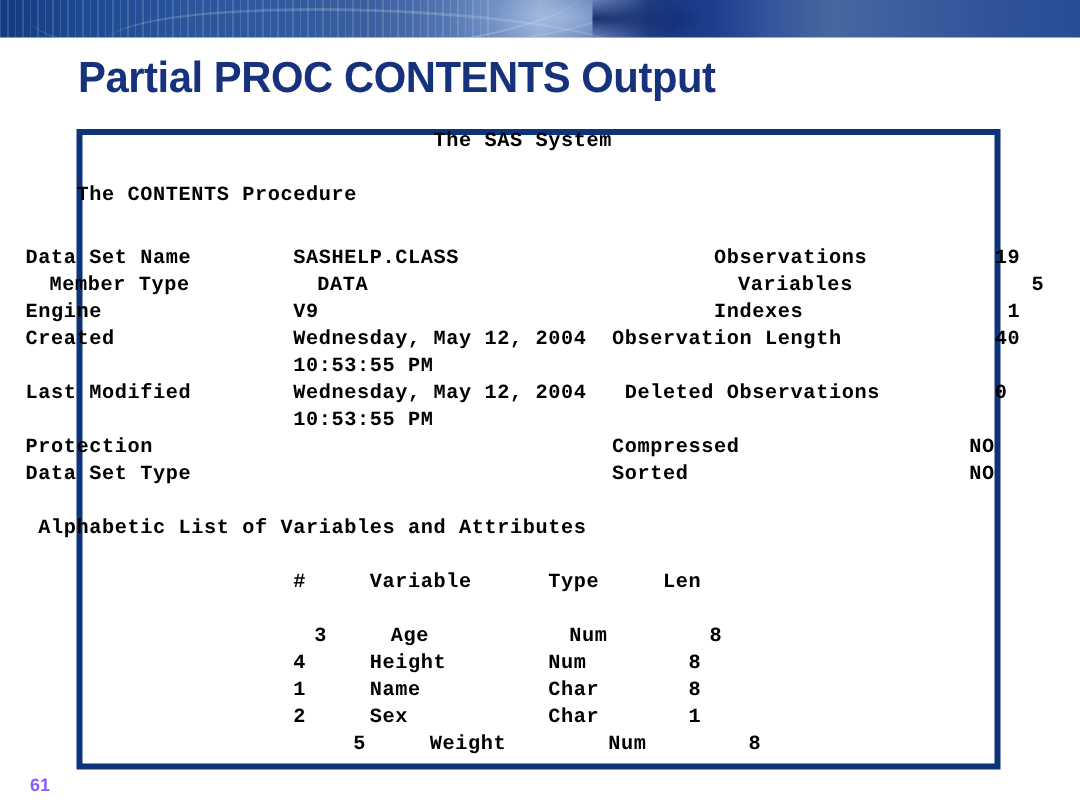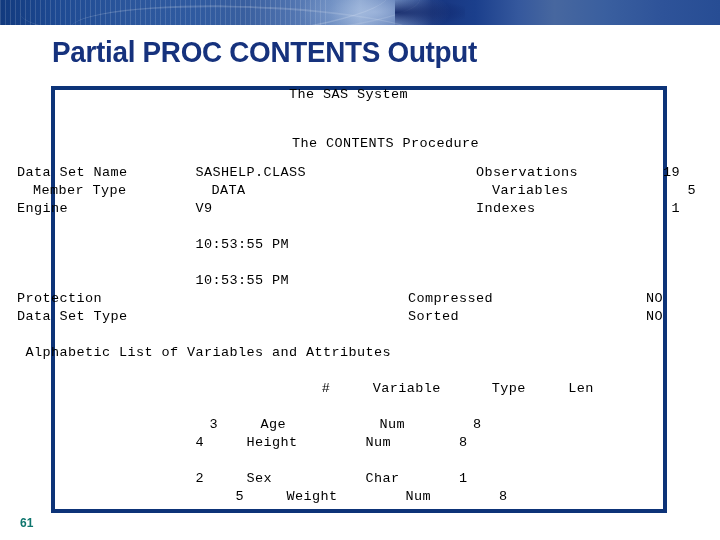--- a/index.html
+++ b/index.html
@@ -140,40 +140,40 @@
 
   
   .output-layer {
     position: absolute;
     left: 0;
     top: 86px;
     width: 720px;
     height: 430px;
     font-family: "Liberation Mono", "DejaVu Sans Mono", monospace;
     font-size: 13.5px;
-    font-weight: normal;
+    font-weight: bold;
     line-height: 18.2px;
     color: #000000;
     white-space: pre;
     letter-spacing: 0.4px;
   }
   .ln {
     position: absolute;
     white-space: pre;
     left: 0;
     width: 720px;
   }
 
   .page-number {
     position: absolute;
     left: 20px;
     top: 516px;
     font-size: 12px;
     font-weight: bold;
-    color: #0f766e;
+    color: #8b5cf6;
     font-family: "Liberation Sans", sans-serif;
   }
 </style>
 </head>
 <body>
 
 <div class="banner">
   <div class="banner-stripes"></div>
   <div class="banner-wave1"></div>
   <div class="banner-wave2"></div>
@@ -182,33 +182,36 @@
   <div class="banner-dark"></div>
 </div>
 
 <div class="slide-title">Partial PROC CONTENTS Output</div>
 
 <div class="output-box"></div>
 
 <div class="output-layer">
   <div class="ln" style="top:0px;">                                  The SAS System</div>
   <div class="ln" style="top:18px;"></div>
-  <div class="ln" style="top:49px;text-align:center;">      The CONTENTS Procedure</div>
+  <div class="ln" style="top:36px;">      The CONTENTS Procedure</div>
   <div class="ln" style="top:54px;"></div>
   <div class="ln" style="top:78px;">  Data Set Name        SASHELP.CLASS                    Observations          19</div>
   <div class="ln" style="top:96px;padding-left:16px;">  Member Type          DATA                             Variables              5</div>
   <div class="ln" style="top:114px;">  Engine               V9                               Indexes                1</div>
+  <div class="ln" style="top:132px;">  Created              Wednesday, May 12, 2004  Observation Length            40</div>
   <div class="ln" style="top:150px;">                       10:53:55 PM</div>
+  <div class="ln" style="top:168px;">  Last Modified        Wednesday, May 12, 2004   Deleted Observations         0</div>
   <div class="ln" style="top:186px;">                       10:53:55 PM</div>
   <div class="ln" style="top:204px;">  Protection                                    Compressed                  NO</div>
   <div class="ln" style="top:222px;">  Data Set Type                                 Sorted                      NO</div>
   <div class="ln" style="top:240px;"></div>
   <div class="ln" style="top:258px;">   Alphabetic List of Variables and Attributes</div>
   <div class="ln" style="top:276px;"></div>
-  <div class="ln" style="top:294px;text-align:center;">                       #     Variable      Type     Len</div>
+  <div class="ln" style="top:294px;">                       #     Variable      Type     Len</div>
   <div class="ln" style="top:312px;"></div>
   <div class="ln" style="top:330px;padding-left:14px;">                       3     Age           Num        8</div>
   <div class="ln" style="top:348px;">                       4     Height        Num        8</div>
+  <div class="ln" style="top:366px;">                       1     Name          Char       8</div>
   <div class="ln" style="top:384px;">                       2     Sex           Char       1</div>
   <div class="ln" style="top:402px;margin-left:40px;">                       5     Weight        Num        8</div>
 </div>
 
 <div class="page-number">61</div>
 
 </body></html>

